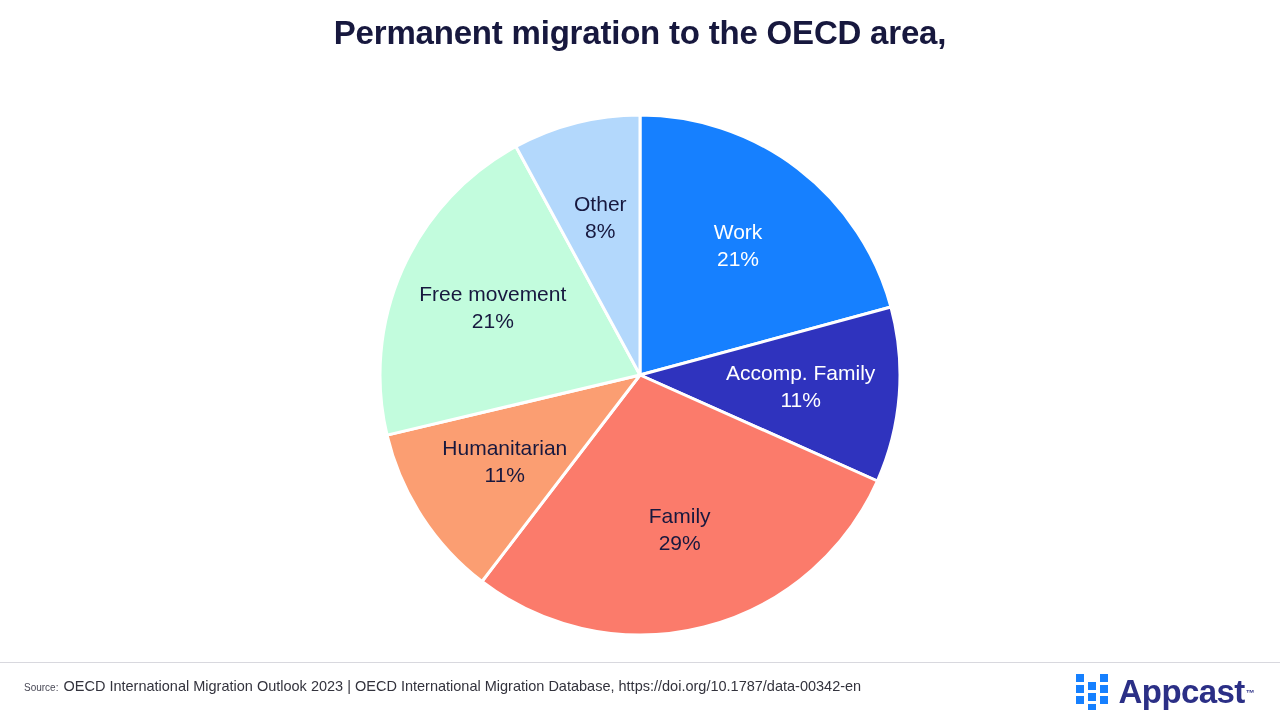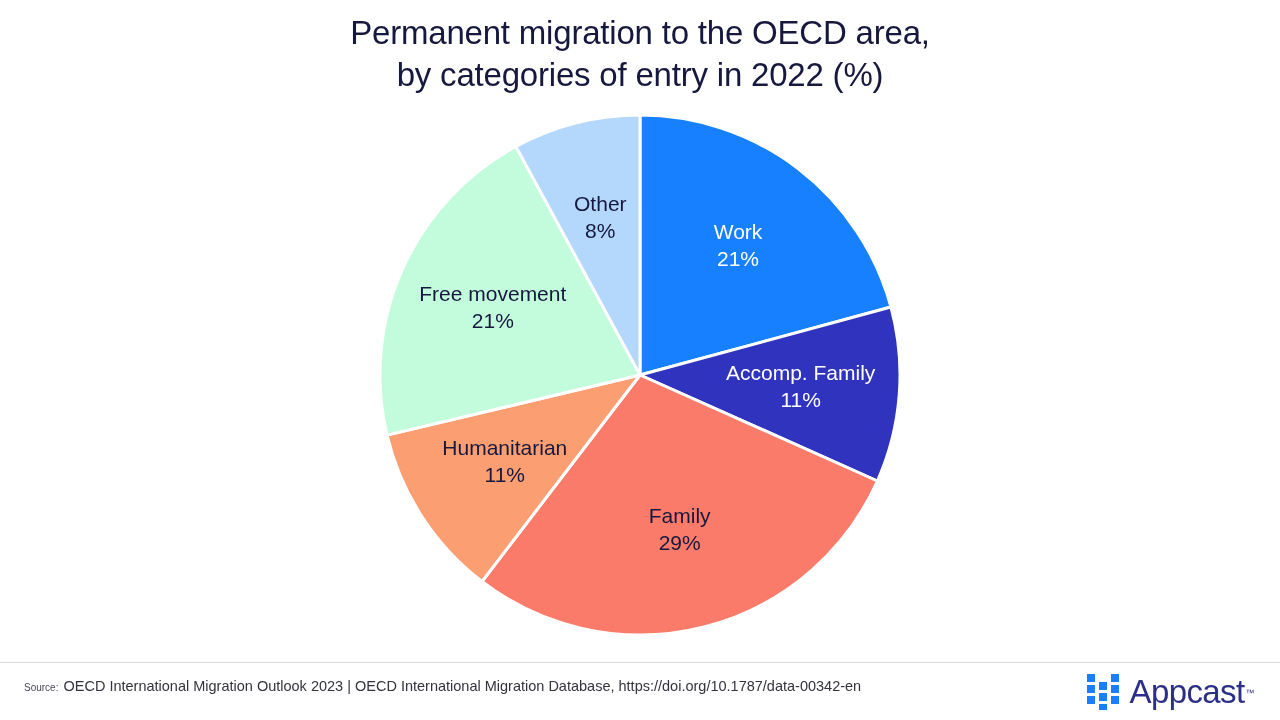--- a/index.html
+++ b/index.html
@@ -20,21 +20,21 @@
   #chart-title {
     position: absolute;
     top: 12px;
     left: 0;
     width: 1280px;
     text-align: center;
     font-size: 33px;
     line-height: 42px;
     color: #17183e;
     letter-spacing: -0.2px;
-    font-weight: 400;
+    font-weight: 700;
   }
   #chart-title .title-line {
     display: block;
     white-space: pre;
   }
 
   
   #pie-wrap {
     position: absolute;
     left: 0;
@@ -106,37 +106,36 @@
   }
   #logo-mark {
     margin-right: 9px;
   }
   #logo-word {
     font-size: 33px;
     color: #2b2f86;
     letter-spacing: -0.6px;
     line-height: 33px;
     position: relative;
-    font-weight: 400;
+    font-weight: 700;
   }
   #logo-tm {
     font-size: 9px;
     color: #2b2f86;
     vertical-align: top;
     position: relative;
     top: 2px;
     margin-left: 1px;
   }
 </style>
 </head>
 <body>
 
 <div id="chart-title">
   <span class="title-line">Permanent migration to the OECD area,</span>
-  <span class="title-line">by categories of entry in 2022 (%)</span>
 </div>
 
 <div id="pie-wrap">
   <svg id="pie-svg" width="1280" height="660" viewBox="0 0 1280 660">
     <g id="slice-paths">
         <path d="M 640 375 L 640.00 115.00 A 260 260 0 0 1 890.97 307.06 Z" fill="#1680FF" class="slice-path"></path>
         <path d="M 640 375 L 890.97 307.06 A 260 260 0 0 1 877.41 481.00 Z" fill="#2F33BE" class="slice-path"></path>
         <path d="M 640 375 L 877.41 481.00 A 260 260 0 0 1 481.99 581.48 Z" fill="#FB7B6B" class="slice-path"></path>
         <path d="M 640 375 L 481.99 581.48 A 260 260 0 0 1 387.04 435.11 Z" fill="#FB9E72" class="slice-path"></path>
         <path d="M 640 375 L 387.04 435.11 A 260 260 0 0 1 515.88 146.54 Z" fill="#C2FCDD" class="slice-path"></path>

